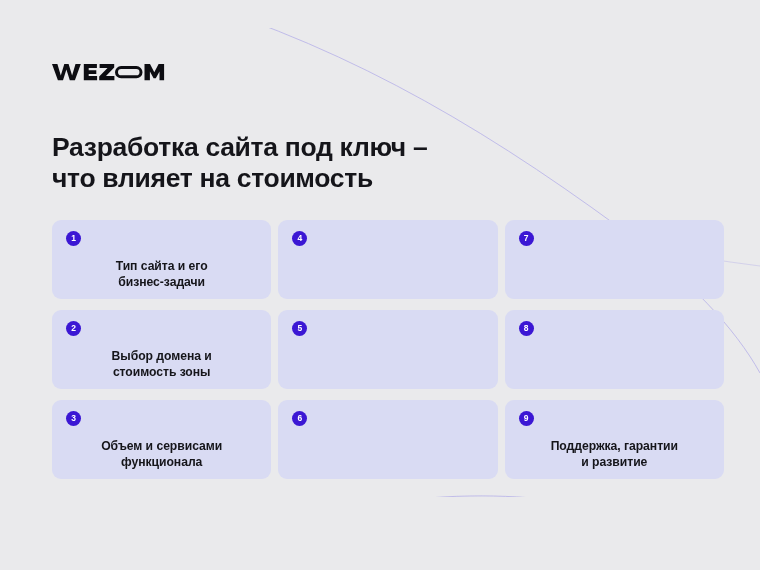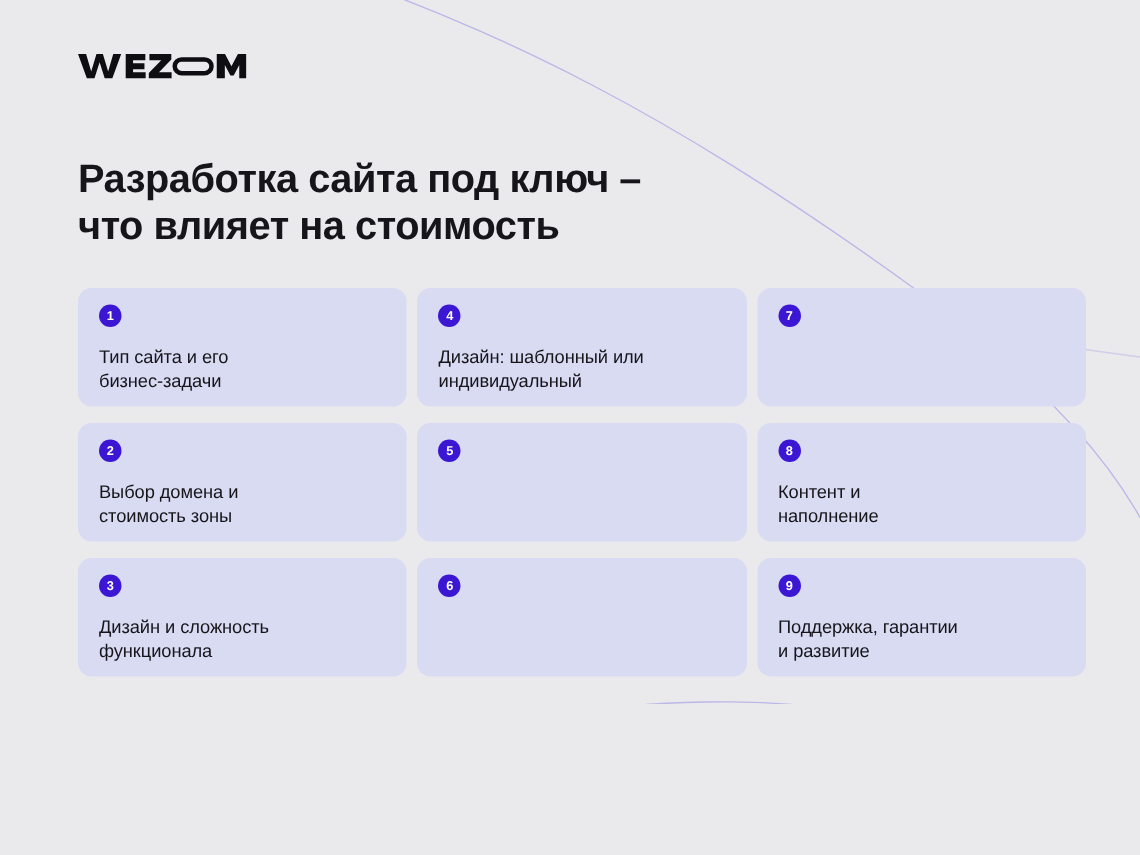--- a/index.html
+++ b/index.html
@@ -13,20 +13,21 @@
     font-family: "Liberation Sans", sans-serif;
     overflow: hidden;
     position: relative;
   }
   #slide {
     position: absolute;
     inset: 0;
     width: 760px;
     height: 469px;
     overflow: hidden;
+    margin-top: 28px;
   }
   #bg-decor {
     position: absolute;
     left: 0;
     top: 0;
     width: 760px;
     height: 570px;
     pointer-events: none;
     z-index: 0;
   }
@@ -92,23 +93,24 @@
     display: flex;
     align-items: center;
     justify-content: center;
     line-height: 1;
   }
   .card-text {
     margin-top: 13px;
     color: #15151a;
     font-size: 12.2px;
     line-height: 15.5px;
-    font-weight: 400;
+    font-weight: 700;
     white-space: pre-line;
     letter-spacing: -0.05px;
+    text-align: center;
   }
 </style>
 </head>
 <body>
 
 <div id="slide">
 
   <svg id="bg-decor" viewBox="0 0 760 570" xmlns="http://www.w3.org/2000/svg">
     <g fill="none" stroke="#a9a3e8" stroke-width="0.9" opacity="0.72">
       <path d="M 150 -40 C 330 10 470 90 620 200 C 690 252 735 300 760 345"></path>
@@ -147,47 +149,43 @@
     <div id="grid">
 
       <div class="card">
         <div class="badge">1</div>
         <div class="card-text">Тип сайта и его
 бизнес-задачи</div>
       </div>
 
       <div class="card">
         <div class="badge">4</div>
-        <div class="card-text">Дизайн: шаблонный или
-индивидуальный</div>
       </div>
 
       <div class="card">
         <div class="badge">7</div>
       </div>
 
       <div class="card">
         <div class="badge">2</div>
         <div class="card-text">Выбор домена и
 стоимость зоны</div>
       </div>
 
       <div class="card">
         <div class="badge">5</div>
       </div>
 
       <div class="card">
         <div class="badge">8</div>
-        <div class="card-text">Контент и
-наполнение</div>
       </div>
 
       <div class="card">
         <div class="badge">3</div>
-        <div class="card-text">Дизайн и сложность
+        <div class="card-text">Объем и сервисами
 функционала</div>
       </div>
 
       <div class="card">
         <div class="badge">6</div>
       </div>
 
       <div class="card">
         <div class="badge">9</div>
         <div class="card-text">Поддержка, гарантии

